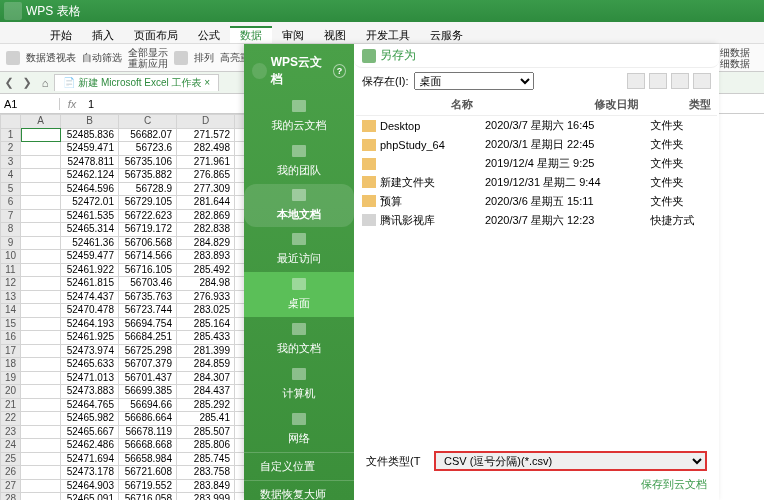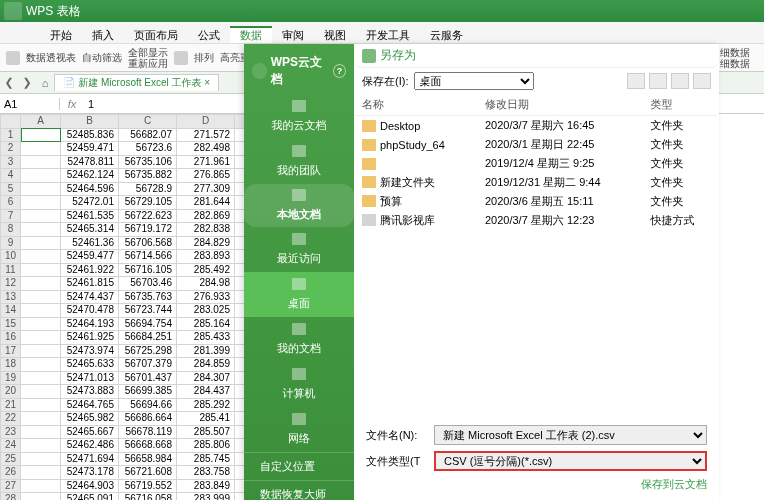--- a/index.html
+++ b/index.html
@@ -46,21 +46,21 @@
 .dlg-main { flex:1; display:flex; flex-direction:column; }
 .dlg-head { height:24px; display:flex; align-items:center; padding:0 8px; border-bottom:1px solid #eee;border-radius:8px; }
 .dlg-head .sico { width:14px; height:14px; background:#7cb97c; border-radius:2px; margin-right:4px; }
 .dlg-head .htit { color:#3a9a4a; font-size:12px; }
 .dlg-loc { height:26px; display:flex; align-items:center; padding:0 8px; gap:6px; font-size:11px; }
 .dlg-loc select { font-size:11px; height:18px; width:120px; }
 .dlg-loc .locbtns { margin-left:auto; display:flex; gap:4px; }
 .dlg-loc .locbtns span { width:18px; height:16px; background:#ececec; border:1px solid #ccc; }
 .dlg-list { flex:1; overflow:auto; font-size:11px; padding:0 2px; }
 .dlg-list table { width:100%; border-collapse:collapse; }
-.dlg-list th { text-align:left; padding:3px 6px; font-weight:normal; color:#555; border-bottom:1px solid #eee; }
+.dlg-list th { text-align:right; padding:3px 6px; font-weight:bold; color:#555; border-bottom:1px solid #eee; }
 .dlg-list td { padding:2px 6px; }
 .dlg-list .fico { display:inline-block; width:14px; height:12px; background:#f0c36d; margin-right:4px; vertical-align:-2px; }
 .dlg-list .fico.file { background:#d4d4d4; }
 .dlg-foot { padding:8px 12px; font-size:11px; }
 .dlg-foot .row { display:flex; align-items:center; margin-bottom:6px; gap:6px; }
 .dlg-foot .row label { width:62px; }
 .dlg-foot select,.dlg-foot input { flex:1; height:20px; font-size:11px; padding:0 4px; border:1px solid #aaa; }
 .dlg-foot .row.type select { border:2px solid #d33; }
 .dlg-foot .savecloud { text-align:right; color:#3a9a4a; cursor:pointer; }
 </style>
@@ -499,24 +499,20 @@
             </tr>
             <tr>
               <td><span class="fico file"></span>腾讯影视库</td>
               <td>2020/3/7 星期六 12:23</td>
               <td>快捷方式</td>
             </tr>
           </tbody>
       </table>
     </div>
     <div class="dlg-foot">
-      <div class="row">
-        <label>文件名(N):</label>
-        <select><option>新建 Microsoft Excel 工作表 (2).csv</option></select>
-      </div>
       <div class="row type">
         <label>文件类型(T</label>
         <select><option>CSV (逗号分隔)(*.csv)</option></select>
       </div>
       <div class="savecloud">保存到云文档</div>
     </div>
   </div>
 </div>
 
 </body></html>

